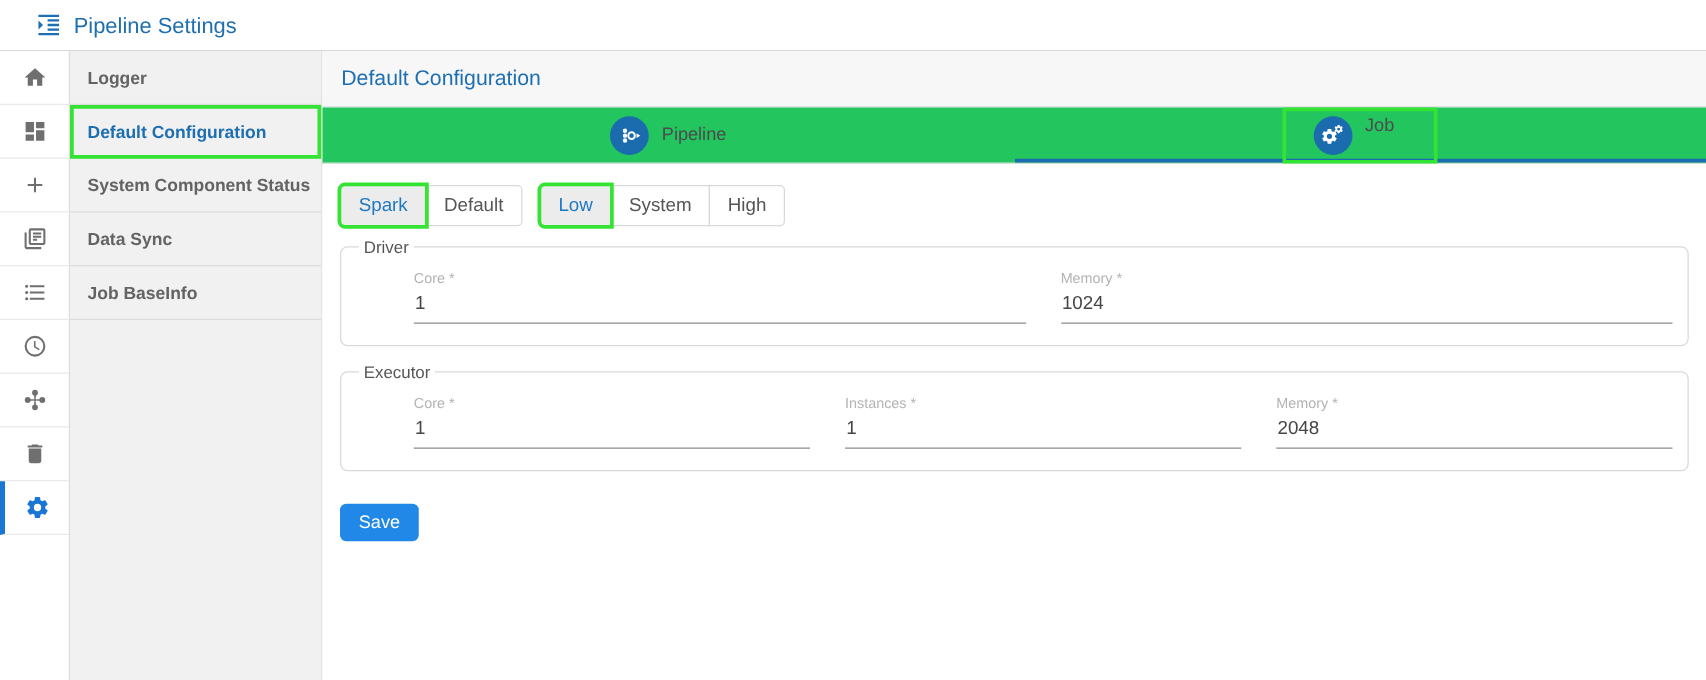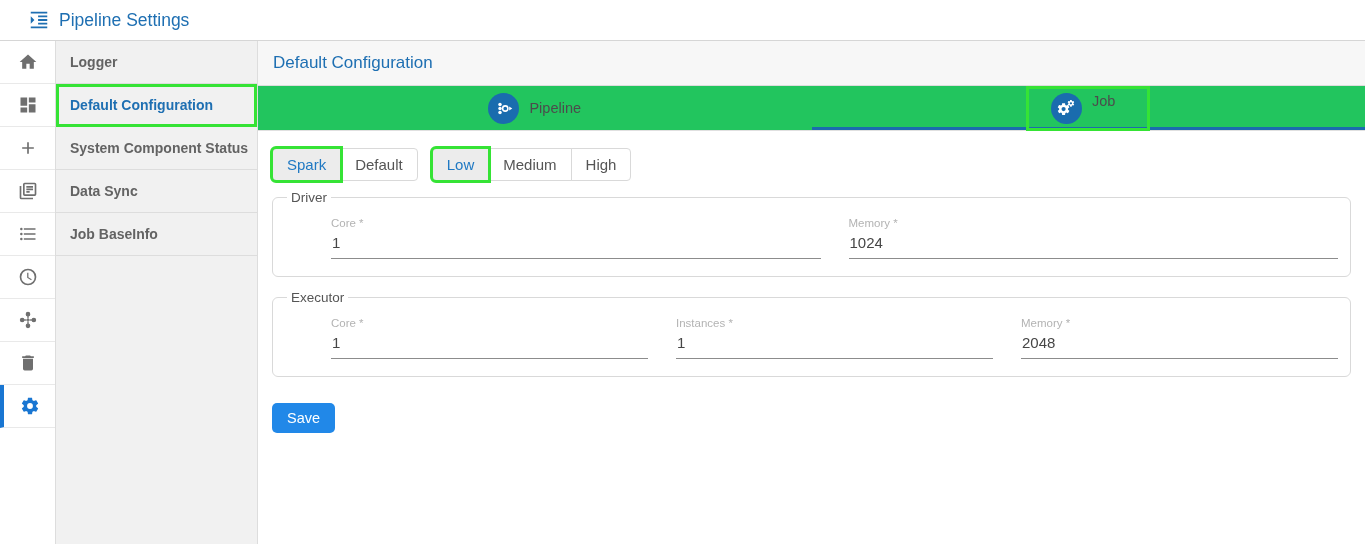--- a/index.html
+++ b/index.html
@@ -204,21 +204,21 @@
       <div class="content">
 
 
         <div class="toggle-row">
           <div class="btn-group">
             <button class="toggle-btn active annotated">Spark</button>
             <button class="toggle-btn">Default</button>
           </div>
           <div class="btn-group">
             <button class="toggle-btn active annotated">Low</button>
-            <button class="toggle-btn">Medium</button>
+            <button class="toggle-btn">System</button>
             <button class="toggle-btn">High</button>
           </div>
         </div>
 
         <fieldset class="group">
           <legend>Driver</legend>
           <div class="fields">
             <div class="field">
               <label>Core *</label>
               <input type="text" value="1" style="">

